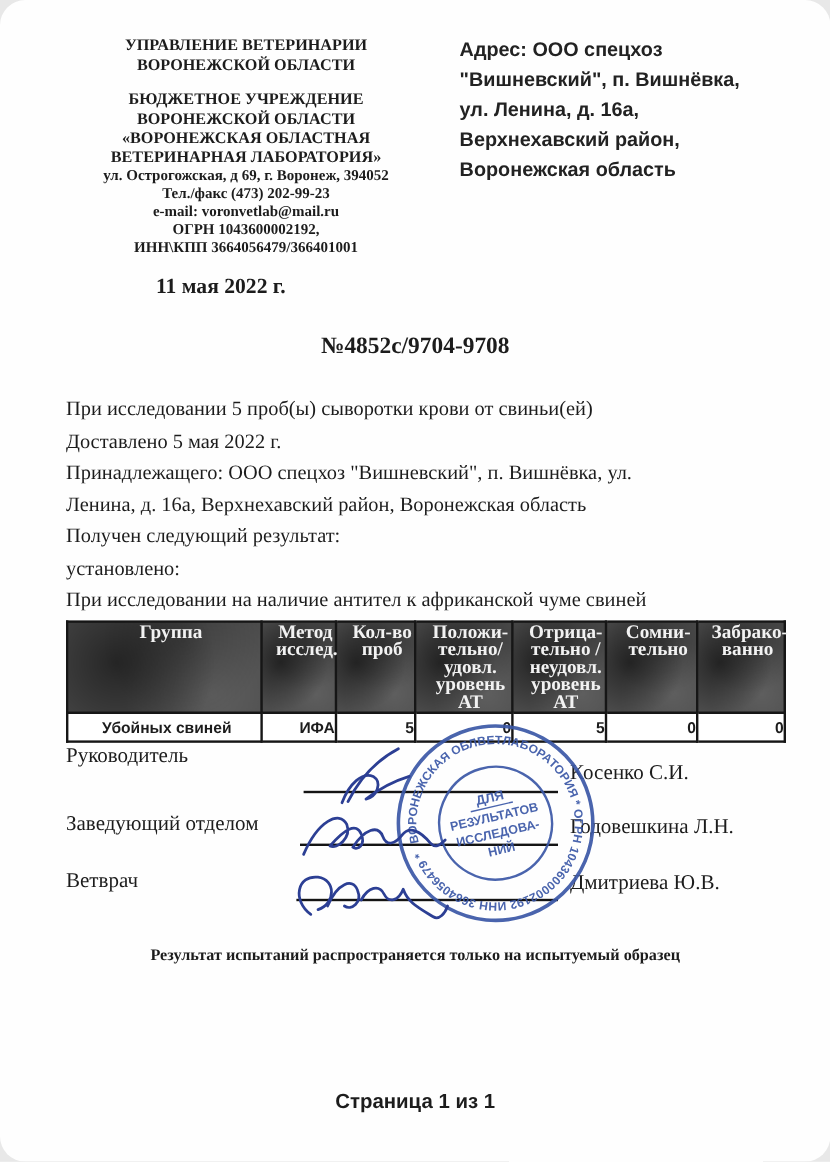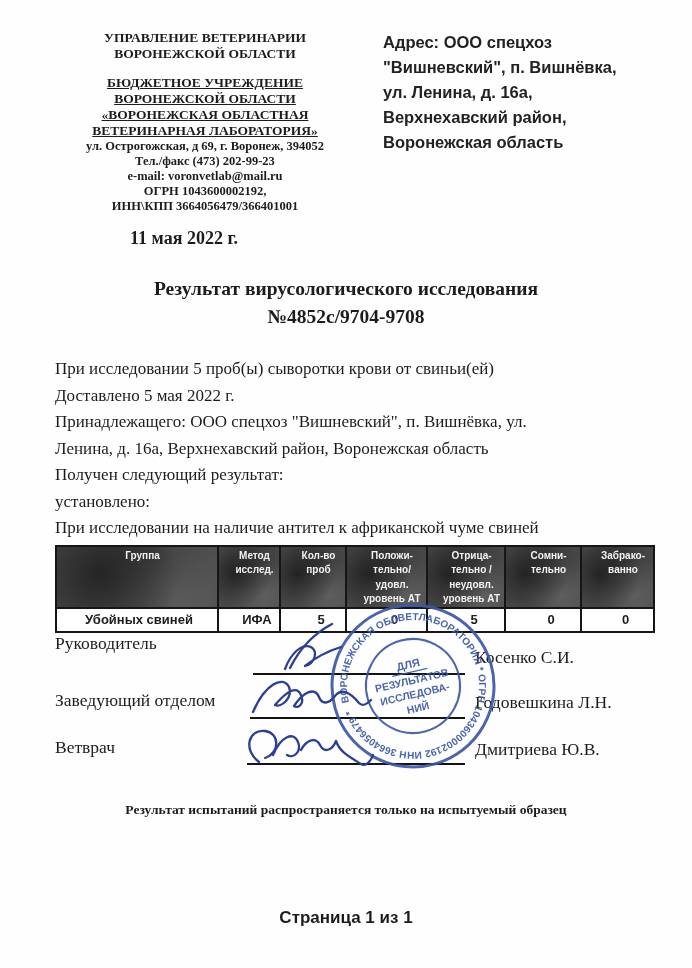--- a/index.html
+++ b/index.html
@@ -1,28 +1,29 @@
 <!DOCTYPE html>
 <html><head>
 <meta charset="utf-8">
 <style>
   * { margin:0; padding:0; box-sizing:border-box; }
   html,body { background:#e8e8e8; }
   .page {
     position:relative; width:692px; height:968px; margin:0 auto;
     background:#fefefe; color:#1c1c1c; overflow:hidden;
     font-family:"Liberation Serif", serif;
+    border-radius:21px;
   }
   .ml { white-space:pre-line; }
 
   
   .letterhead { display:flex; padding-top:30px; }
   .lh-left { width:300px; margin-left:55px; text-align:center; font-weight:bold; }
   .lh-authority { font-size:13.5px; line-height:16px; }
-  .lh-org { margin-top:13px; font-size:13.5px; line-height:16px;text-decoration:underline; }
+  .lh-org { margin-top:13px; font-size:13.5px; line-height:16px; }
   .lh-small { font-size:12.5px; line-height:15px; }
   .lh-right { width:252px; margin-left:28px; }
   .lh-address { font-family:"Liberation Sans", sans-serif; font-size:16.5px; font-weight:600; line-height:25px; color:#222; }
   .lh-to { margin-top:60px; font-size:18px; font-weight:600; }
 
   .doc-date { margin:14px 0 0 130px; font-size:18px; font-weight:bold; }
 
   .doc-title { margin-top:26px; text-align:center; font-size:19.5px; font-weight:bold; line-height:28px; }
 
   .body-text { margin:25px 0 0 55px; width:600px; font-size:17px; line-height:26.5px; }
@@ -30,26 +31,26 @@
   
   .results-table { margin:3px 0 0 55px; border-collapse:collapse; width:598px; table-layout:fixed; }
   .results-table th, .results-table td { border:2px solid #161616; }
   .results-table th {
     height:60px; vertical-align:top; padding-top:2px;
     background:#4c4c4c;
     background-image:
       radial-gradient(circle at 25% 45%, rgba(0,0,0,.50), rgba(0,0,0,0) 65%),
       radial-gradient(circle at 75% 80%, rgba(255,255,255,.10), rgba(255,255,255,0) 55%),
       radial-gradient(circle at 60% 20%, rgba(0,0,0,.25), rgba(0,0,0,0) 60%);
-    color:#f2f2f2; font-family:Liberation Sans, sans-serif;
-    font-size:10px; font-weight:bold; line-height:14.5px; text-align:center;padding-left:11px;
+    color:#f2f2f2; font-family:Liberation Serif, serif;
+    font-size:16px; font-weight:bold; line-height:14.5px; text-align:center;padding-left:11px;
   }
   .results-table td {
     height:24px; background:#fff; font-family:"Liberation Sans", sans-serif;
-    font-size:13px; font-weight:bold; text-align:center;padding-left:16px;
+    font-size:13px; font-weight:bold; text-align:right;padding-left:16px;
   }
   .results-table td.cell-left { text-align:center; padding-left:4px; }
   .col-group { width:162px; } .col-method { width:62px; } .col-count { width:66px; }
   .col-pos { width:81px; } .col-neg { width:78px; } .col-doubt { width:76px; } .col-rej { width:73px; }
 
   
   .sig-block { position:relative; margin-left:55px; width:600px; height:155px; }
   .sig-role { position:absolute; left:0; font-size:17.5px; }
   .sig-name { position:absolute; left:420px; font-size:17.5px; }
   .sig-line { position:absolute; height:2px; background:#141414; }
@@ -82,21 +83,20 @@
       <div class="lh-small">ИНН\КПП 3664056479/366401001</div>
     </div>
     <div class="lh-right">
       <div class="lh-address">Адрес: ООО спецхоз "Вишневский", п. Вишнёвка, ул. Ленина, д. 16а, Верхнехавский район, Воронежская область</div>
     </div>
   </div>
 
   <div class="doc-date">11 мая 2022 г.</div>
 
   <div class="doc-title">
-    <div>Результат вирусологического исследования</div>
     <div>№4852с/9704-9708</div>
   </div>
 
   <div class="body-text">
     <div>При исследовании 5 проб(ы) сыворотки крови от свиньи(ей)</div>
     <div>Доставлено 5 мая 2022 г.</div>
     <div>Принадлежащего: ООО спецхоз "Вишневский", п. Вишнёвка, ул.</div>
     <div>Ленина, д. 16а, Верхнехавский район, Воронежская область</div>
     <div>Получен следующий результат:</div>
     <div>установлено:</div>

